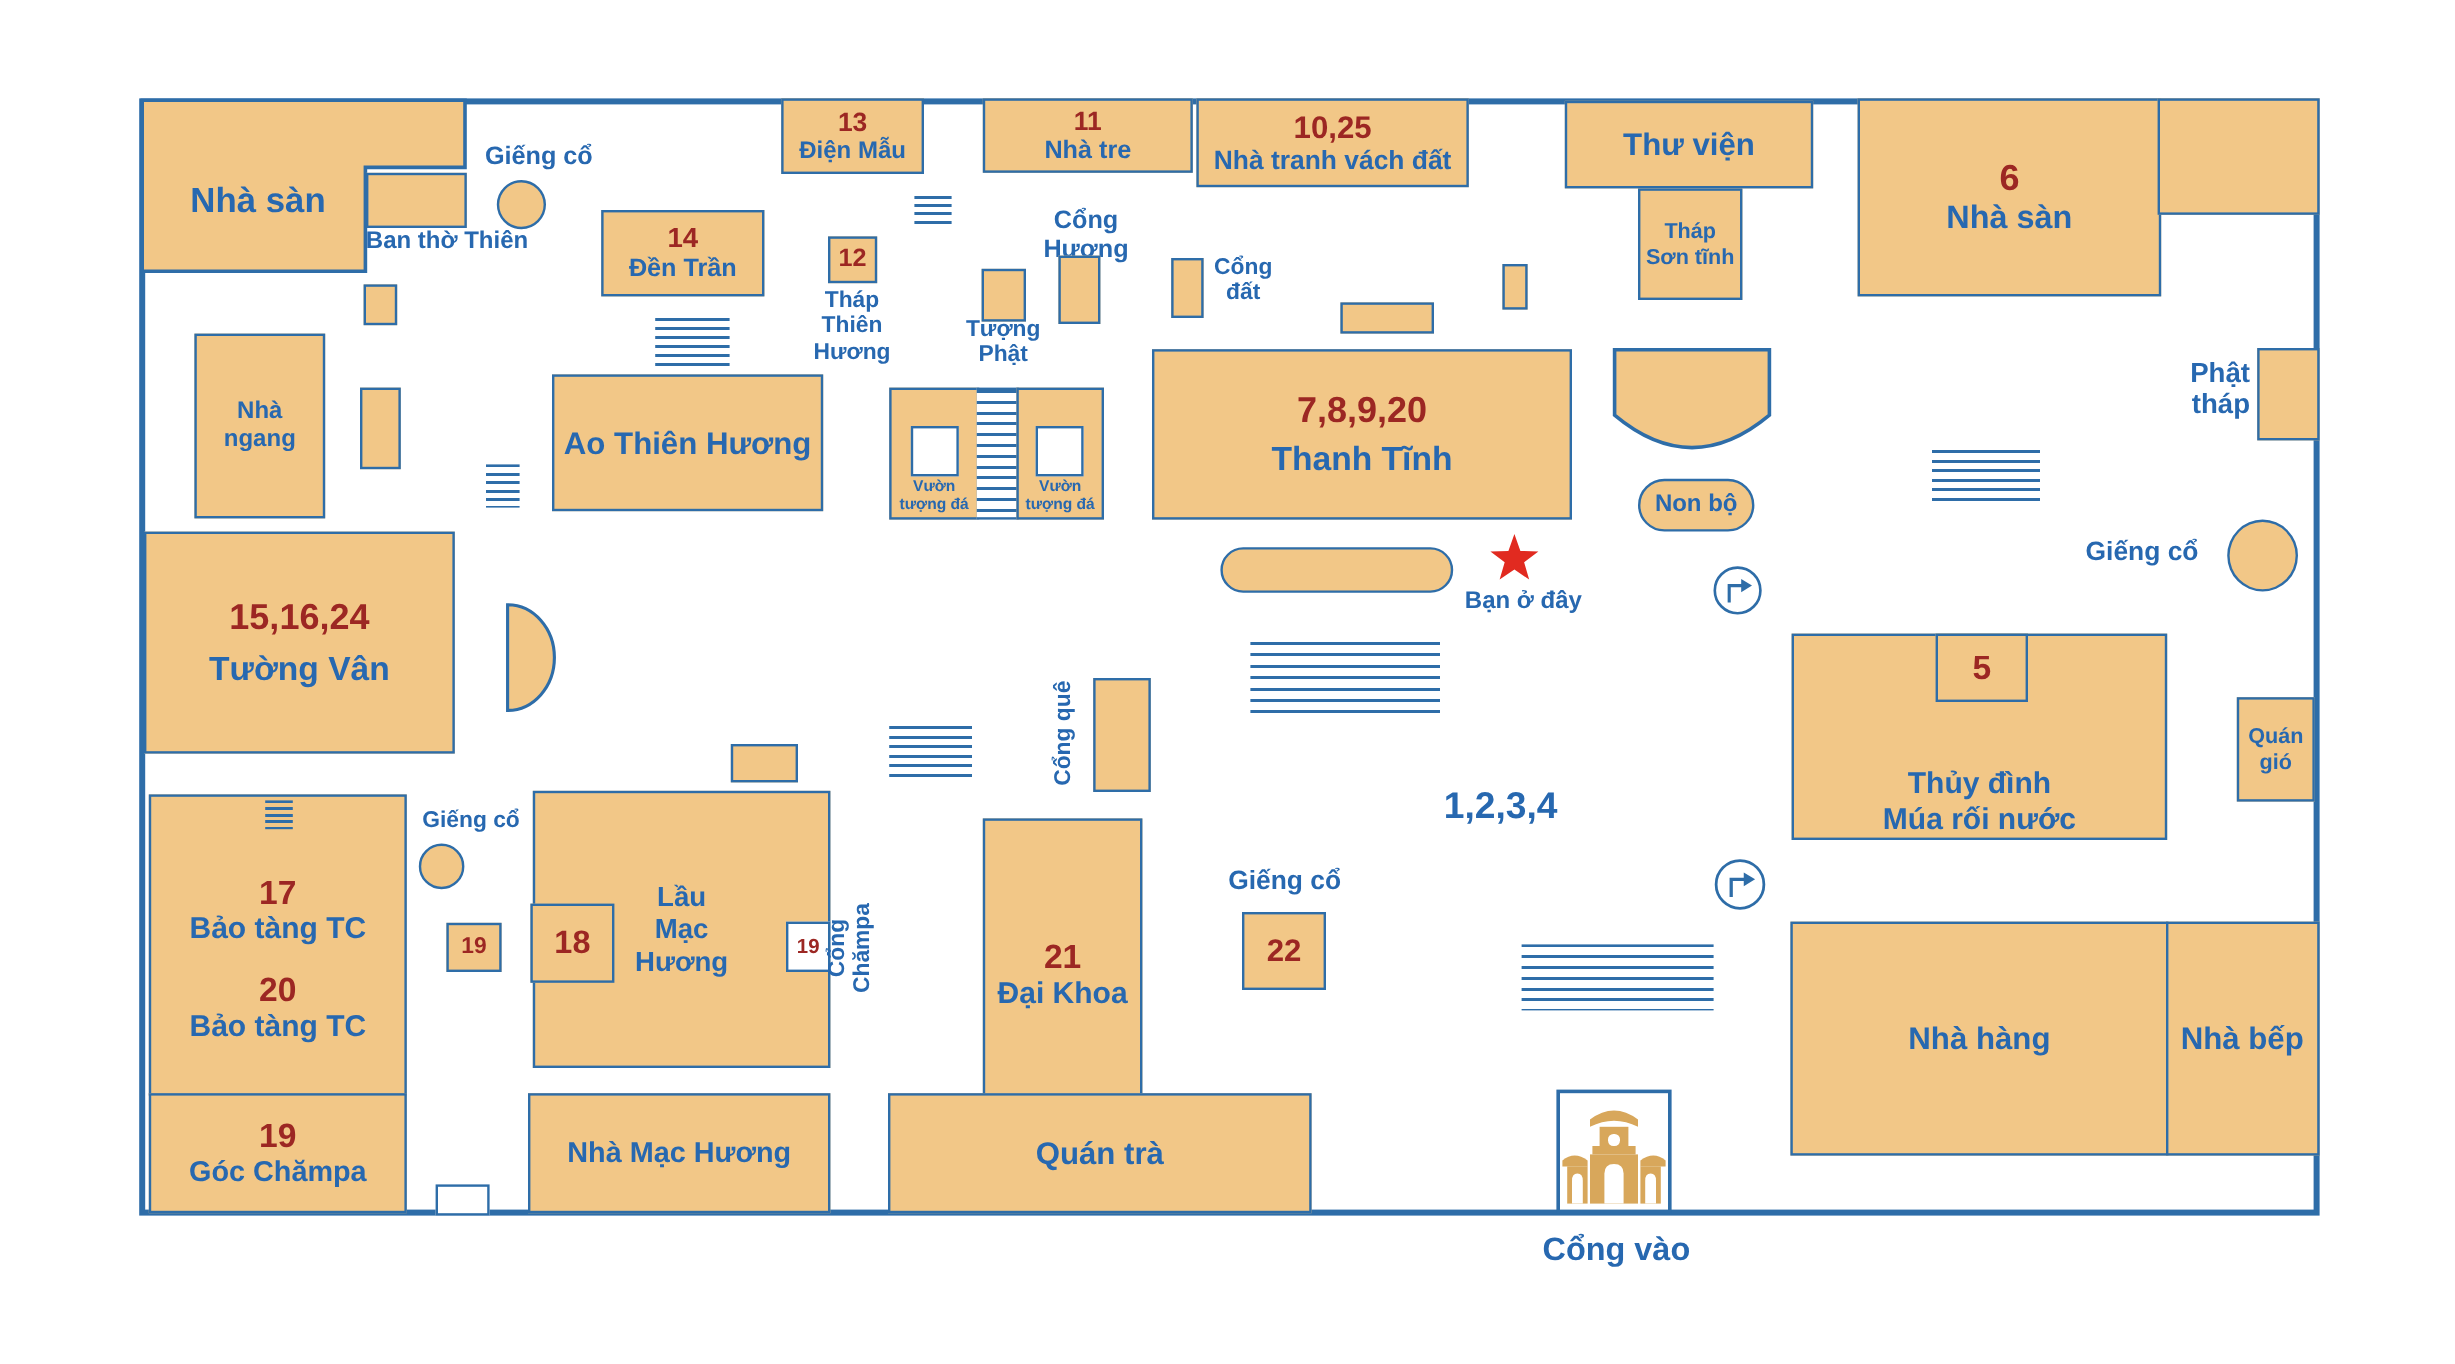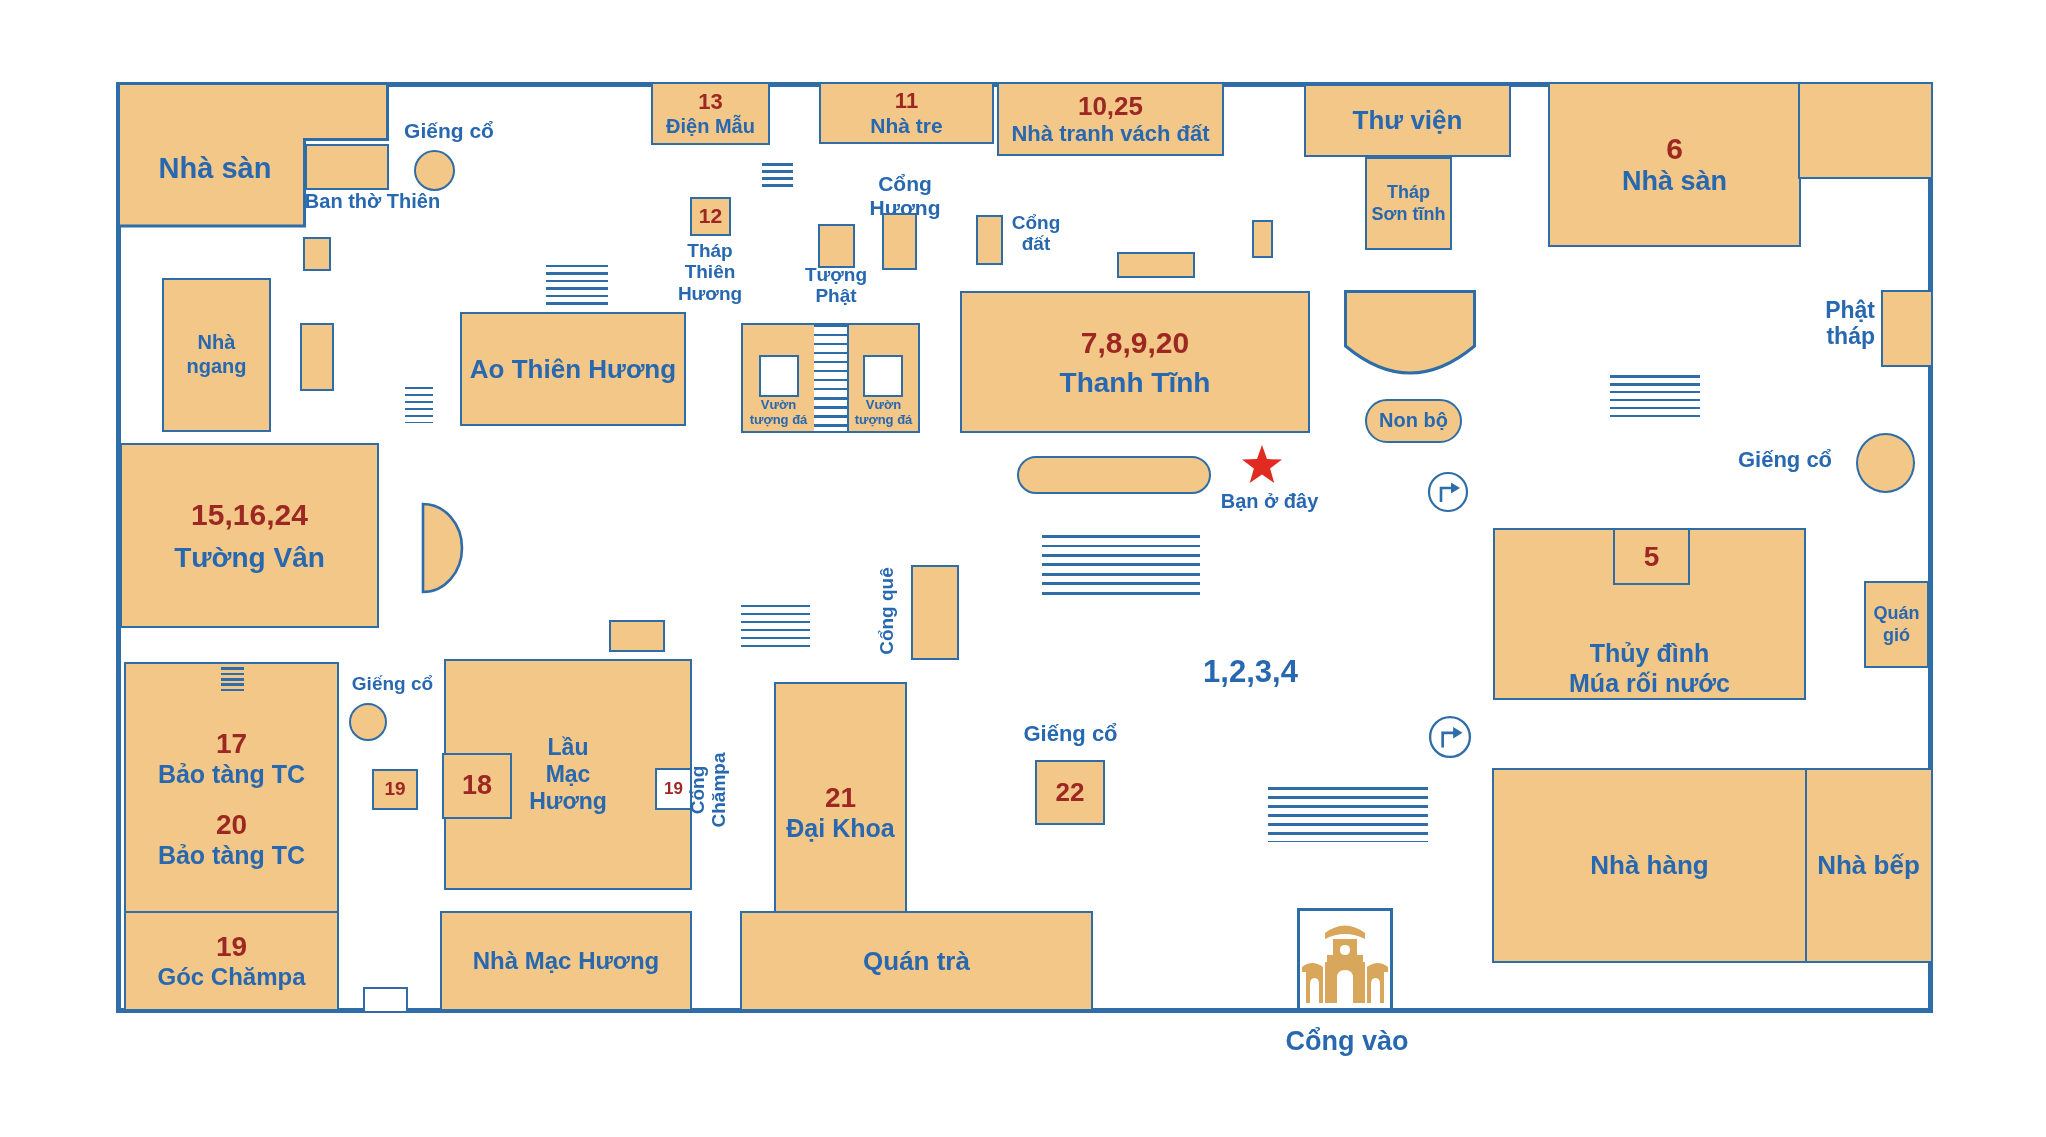--- a/index.html
+++ b/index.html
@@ -38,20 +38,24 @@
   <div class="circ" style="left:414px;top:150px;width:41px;height:41px;"></div>
 
   <div class="box" style="left:303px;top:237px;width:28px;height:34px;"></div>
   <div class="box" style="left:300px;top:323px;width:34px;height:68px;"></div>
 
   <div class="box" style="left:162px;top:278px;width:109px;height:154px;font-size:20px;">
     <div>Nhà</div>
     <div>ngang</div>
   </div>
 
+  <div class="box" style="left:501px;top:175px;width:136px;height:72px;">
+    <div class="n" style="font-size:23px;">14</div>
+    <div style="font-size:21px;">Đền Trần</div>
+  </div>
   <div class="hatch" style="left:546px;top:265px;width:62px;height:40px;--g:7.5px;"></div>
 
   <div class="box" style="left:651px;top:82px;width:119px;height:63px;">
     <div class="n" style="font-size:22px;text-align:center;">13</div>
     <div style="font-size:20px;">Điện Mẫu</div>
   </div>
   <div class="hatch" style="left:762px;top:163px;width:31px;height:26px;--g:7px;"></div>
 
   <div class="box" style="left:819px;top:82px;width:175px;height:62px;">
     <div class="n" style="font-size:22px;">11</div>
@@ -200,21 +204,21 @@
     <div class="n" style="font-size:27px;">18</div>
   </div>
   <div class="sq" style="left:655px;top:768px;width:37px;height:42px;display:flex;align-items:center;justify-content:center;">
     <div class="n" style="font-size:17px;">19</div>
   </div>
   <div class="vlabel" style="left:637px;top:765px;width:150px;height:50px;font-size:19px;">
     <div>Cổng</div>
     <div>Chămpa</div>
   </div>
 
-  <div class="box" style="left:774px;top:682px;width:133px;height:260px;">
+  <div class="box" style="left:819px;top:682px;width:133px;height:260px;">
     <div class="n" style="font-size:28px;">21</div>
     <div style="font-size:25px;">Đại Khoa</div>
   </div>
 
   <div class="flabel" style="left:1008px;top:722px;width:125px;font-size:22px;">Giếng cổ</div>
   <div class="box" style="left:1035px;top:760px;width:70px;height:65px;">
     <div class="n" style="font-size:26px;">22</div>
   </div>
 
   <svg style="left:1428px;top:715px;" width="44" height="44" viewBox="0 0 42 42">

